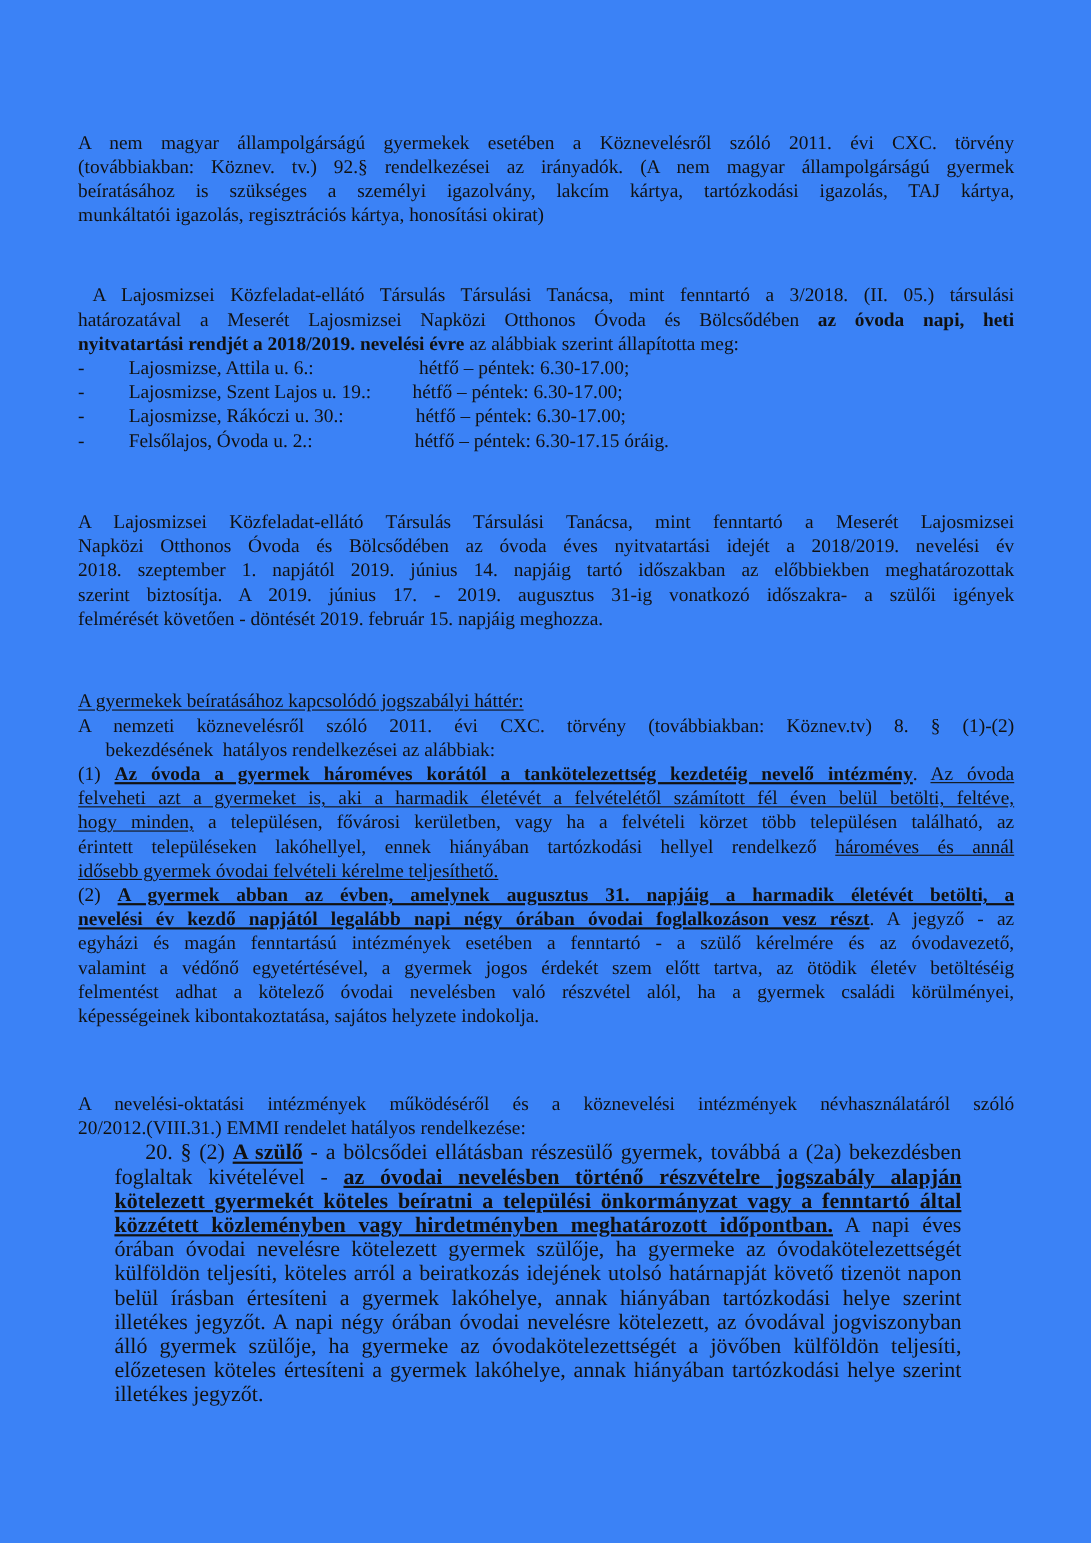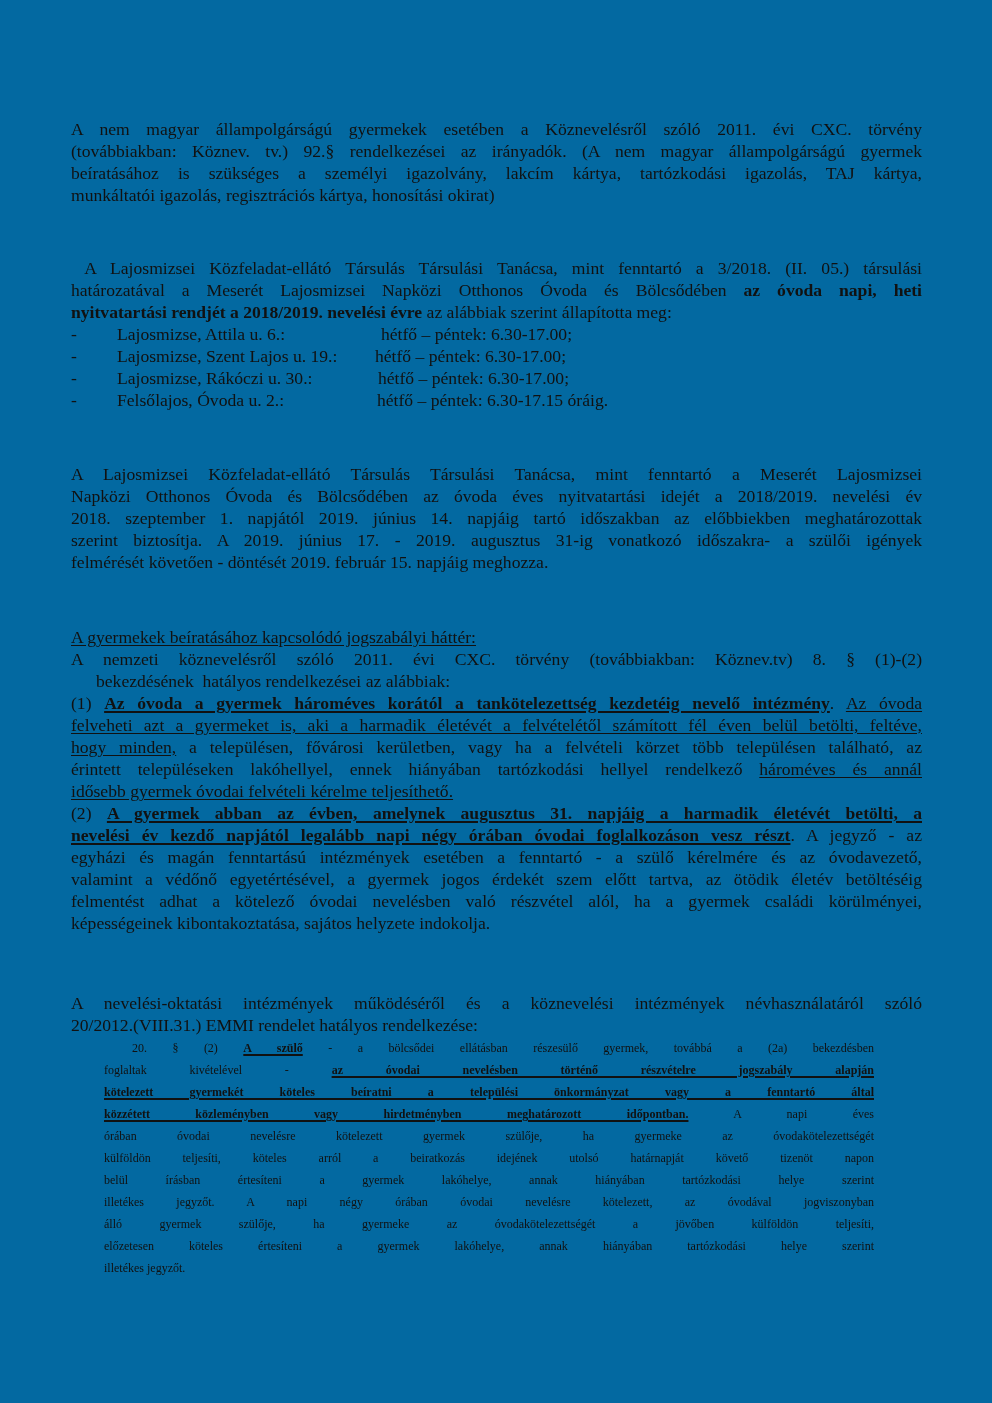--- a/index.html
+++ b/index.html
@@ -1,29 +1,29 @@
 <!DOCTYPE html>
 <html><head>
 <meta charset="utf-8">
 <style>
   html, body { margin: 0; padding: 0; background: #ffffff; }
   body { width: 992px; height: 1403px; position: relative; overflow: hidden;
          font-family: "Liberation Serif", "DejaVu Serif", serif; color: #111; }
-  .page { position: absolute; left: 0; top: 0; width: 992px; height: 1403px; background: #0369a1; }
+  .page { position: absolute; left: 0; top: 0; width: 992px; height: 1403px; background: #3b82f6; }
   .para { position: absolute; left: 71px; width: 851px; font-size: 17.6px; line-height: 22px; }
   b { font-weight: bold; }
   .u { text-decoration: underline; text-underline-offset: 2px; }
   .bu { font-weight: bold; text-decoration: underline; text-decoration-thickness: 2px; text-underline-offset: 2px; }
   .line { display: block; white-space: nowrap; }
   .jl { display: block; text-align: justify; text-align-last: justify; }
   .list-row { position: relative; height: 22px; white-space: nowrap; }
   .list-row .dash { position: absolute; left: 0; }
   .list-row .addr { position: absolute; left: 46px; text-align: center; }
   .list-row .hours { position: absolute; }
-  .indent { position: absolute; left: 104px; width: 770px; font-size: 12px; line-height: 22px; }
+  .indent { position: absolute; left: 104px; width: 770px; font-size: 20px; line-height: 22px; }
 </style>
 </head>
 <body>
 
 <div class="page">
 
   <div class="para" style="top:118px;">
     <span class="jl">A nem magyar állampolgárságú gyermekek esetében a Köznevelésről szóló 2011. évi CXC. törvény</span>
     <span class="jl">(továbbiakban: Köznev. tv.) 92.§ rendelkezései az irányadók. (A nem magyar állampolgárságú gyermek</span>
     <span class="jl">beíratásához is szükséges a személyi igazolvány, lakcím kártya, tartózkodási igazolás, TAJ kártya,</span>

